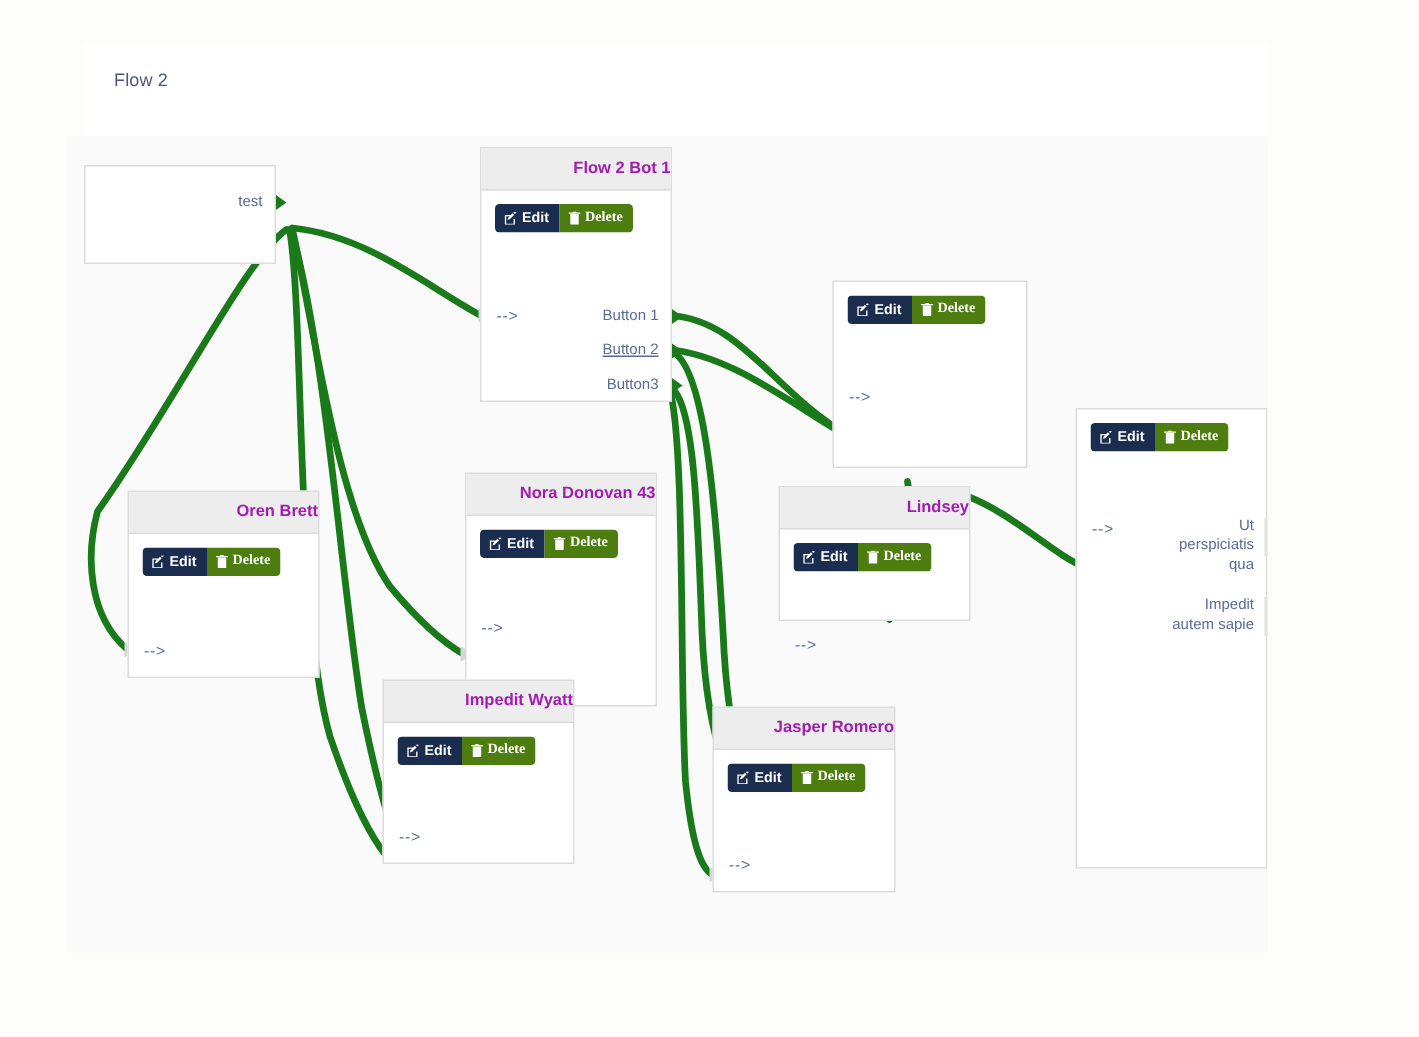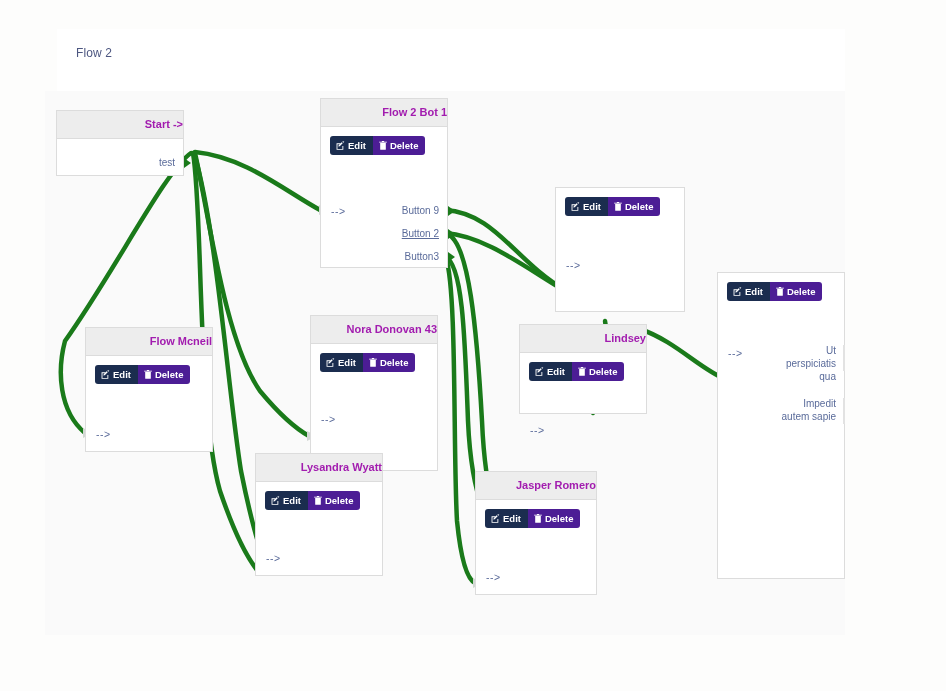--- a/index.html
+++ b/index.html
@@ -100,21 +100,21 @@
     padding: 0 7px 0 6px;
     font-size: 9.5px;
     font-weight: bold;
     color: #ffffff;
     line-height: 19px;
     white-space: nowrap;
     cursor: pointer;
     user-select: none;
   }
   .btn-edit   { background: #1b2d4f; }
-  .btn-delete { background: #4c1d95; }
+  .btn-delete { background: #4d7c0f; font-family: Liberation Serif, serif; }
   .btn svg { display: block; }
 
   
   .port-in {
     position: absolute;
     font-size: 10.5px;
     color: #5a6b9a;
     letter-spacing: .5px;
     white-space: nowrap;
   }
@@ -188,21 +188,20 @@
         <polygon points="262,340 272,345 262,350"></polygon>
         <polygon points="210,474 220,479 210,484"></polygon>
         <polygon points="428,487 438,492 428,497"></polygon>
         <polygon points="518,194 528,199 518,204"></polygon>
         <polygon points="468,450 478,455 468,460"></polygon>
         <polygon points="678,283 688,288 678,293"></polygon>
       </g>
     </svg>
 
     <div class="node" style="left:11px; top:19px; width:128px; height:66px;">
-      <div class="node-header">Start -&gt;</div>
       <div class="node-body">
         <span class="port-out" style="top:18px;">test</span>
         <span class="marker" style="right:-8px; top:19px;"></span>
       </div>
     </div>
 
     <div class="node" style="left:275px; top:7px; width:128px; height:170px;">
       <div class="node-header">Flow 2 Bot 1</div>
       <div class="node-body">
         <div class="btn-group">
@@ -215,31 +214,31 @@
           </div>
           <div class="btn btn-delete">
             <svg width="8" height="9" viewBox="0 0 14 16">
               <path d="M2 3h10v11.5a1 1 0 0 1-1 1H3a1 1 0 0 1-1-1z" fill="#fff"></path>
               <path d="M0 1.2h14v1.4H0zM5 0h4v1.2H5z" fill="#fff"></path>
             </svg>
             <span>Delete</span>
           </div>
         </div>
         <span class="port-in" style="left:10px; top:78px;">--&gt;</span>
-        <span class="port-out" style="top:78px;">Button 9</span>
+        <span class="port-out" style="top:78px;">Button 1</span>
         <span class="marker" style="right:-8px; top:79px;"></span>
         <span class="port-out" style="top:101px;text-decoration:underline;">Button 2</span>
         <span class="marker" style="right:-8px; top:102px;"></span>
         <span class="port-out" style="top:124px;">Button3</span>
         <span class="marker" style="right:-8px; top:125px;"></span>
       </div>
     </div>
 
     <div class="node" style="left:40px; top:236px; width:128px; height:125px;">
-      <div class="node-header">Flow Mcneil</div>
+      <div class="node-header">Oren Brett</div>
       <div class="node-body">
         <div class="btn-group">
           <div class="btn btn-edit">
             <svg width="9" height="9" viewBox="0 0 16 16">
               <path d="M1 4h7v1.6H2.6v8.8h8.8V9H13v6.5H1z" fill="#fff"></path>
               <path d="M14.8 1.2 12.9 3.1l-1.9-1.9L12.9.6zM10 2.2l1.9 1.9-5.2 5.2-2.5.6.6-2.5z" fill="#fff"></path>
             </svg>
             <span>Edit</span>
           </div>
           <div class="btn btn-delete">
@@ -271,21 +270,21 @@
               <path d="M0 1.2h14v1.4H0zM5 0h4v1.2H5z" fill="#fff"></path>
             </svg>
             <span>Delete</span>
           </div>
         </div>
         <span class="port-in" style="left:10px; top:69px;">--&gt;</span>
       </div>
     </div>
 
     <div class="node" style="left:210px; top:362px; width:128px; height:123px;">
-      <div class="node-header">Lysandra Wyatt</div>
+      <div class="node-header">Impedit Wyatt</div>
       <div class="node-body">
         <div class="btn-group">
           <div class="btn btn-edit">
             <svg width="9" height="9" viewBox="0 0 16 16">
               <path d="M1 4h7v1.6H2.6v8.8h8.8V9H13v6.5H1z" fill="#fff"></path>
               <path d="M14.8 1.2 12.9 3.1l-1.9-1.9L12.9.6zM10 2.2l1.9 1.9-5.2 5.2-2.5.6.6-2.5z" fill="#fff"></path>
             </svg>
             <span>Edit</span>
           </div>
           <div class="btn btn-delete">

